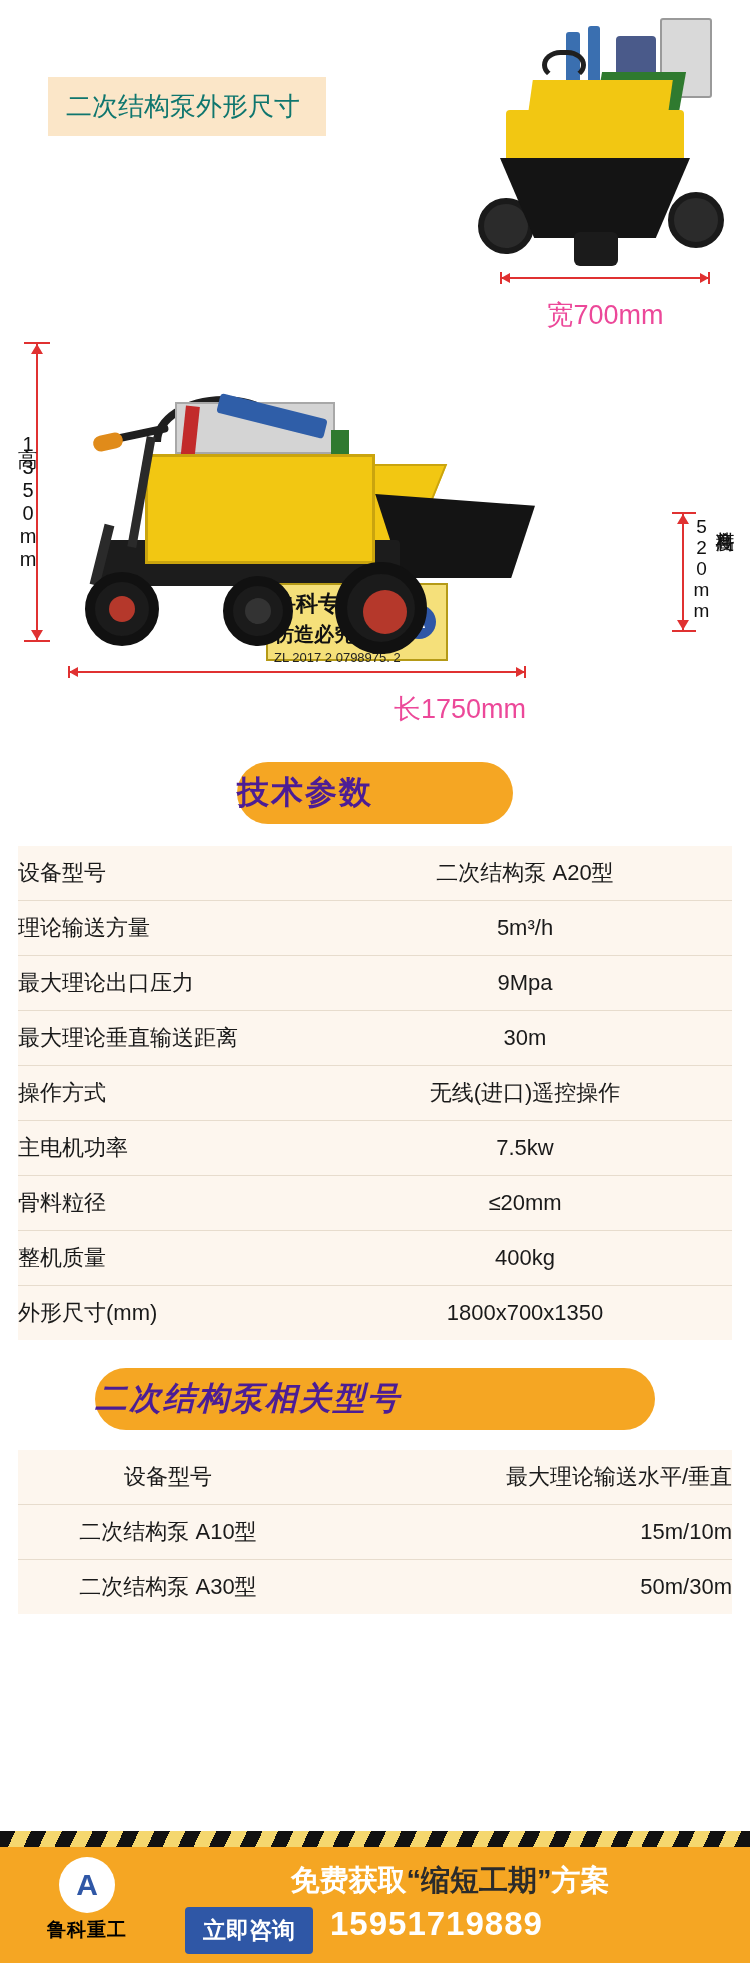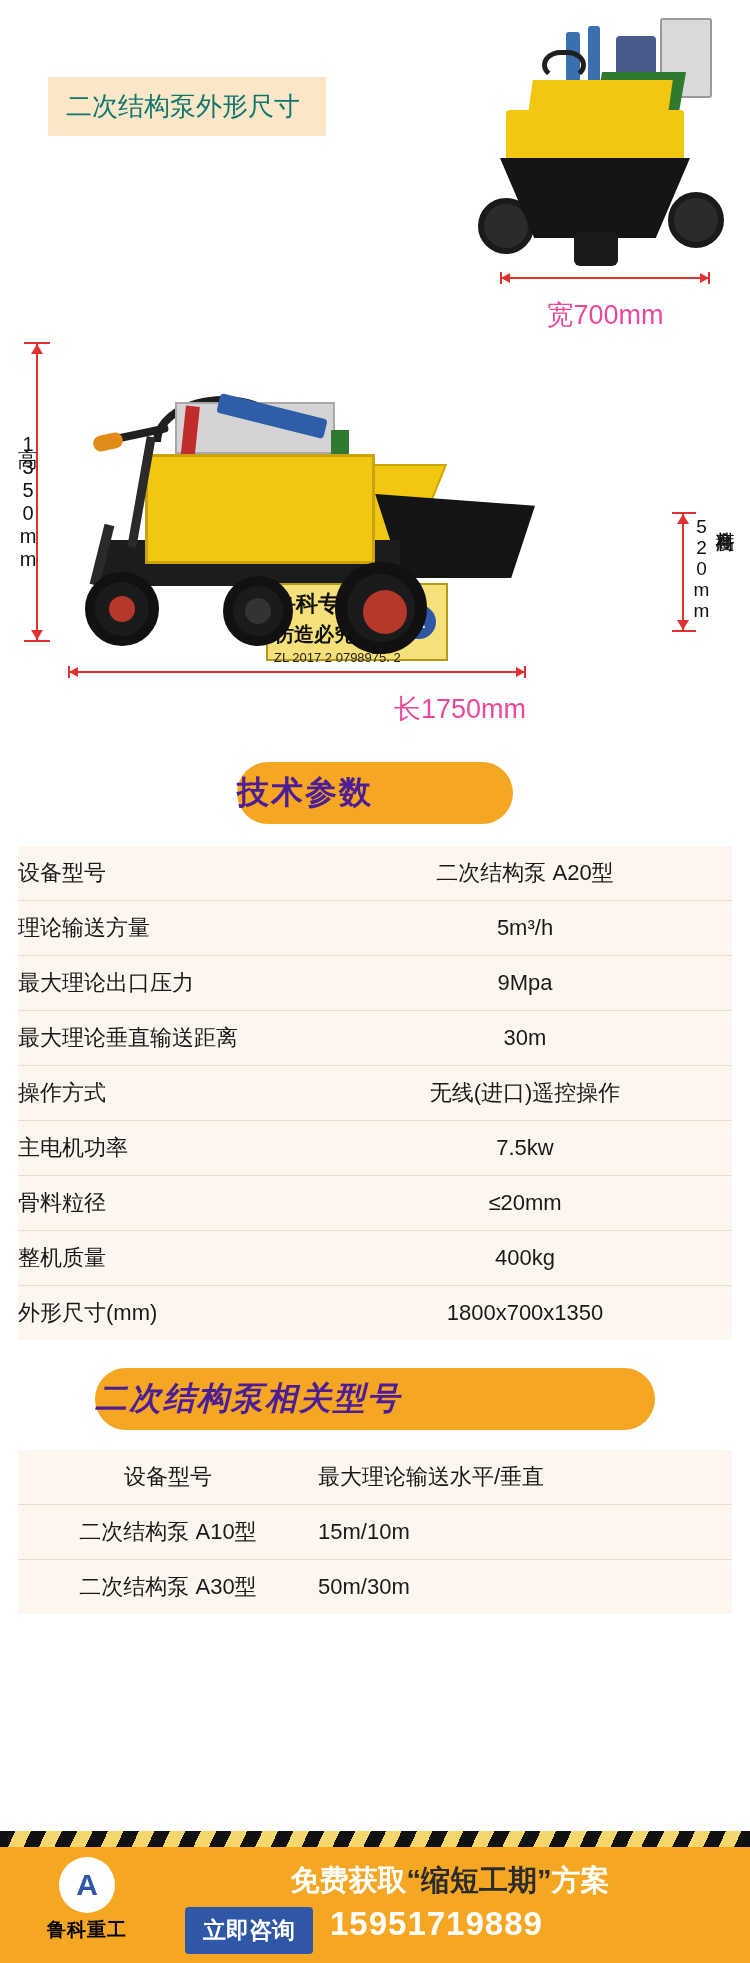--- a/index.html
+++ b/index.html
@@ -282,21 +282,21 @@
     width: 714px;
     border-collapse: collapse;
     background: #fdf6ee;
     font-size: 22px;
     color: #1a1a1a;
   }
   table.models td {
     border-bottom: 1px solid #e7dccd;
     padding: 12px 0;
     height: 50px;
-    text-align: left;
+    text-align: right;
   }
   table.models tr:last-child td { border-bottom: none; }
   table.models td.k { width: 300px; text-align:center; padding-left:0; }
 
   
   .footer {
     position: absolute;
     left: 0; bottom: 0;
     width: 750px;
     height: 132px;

